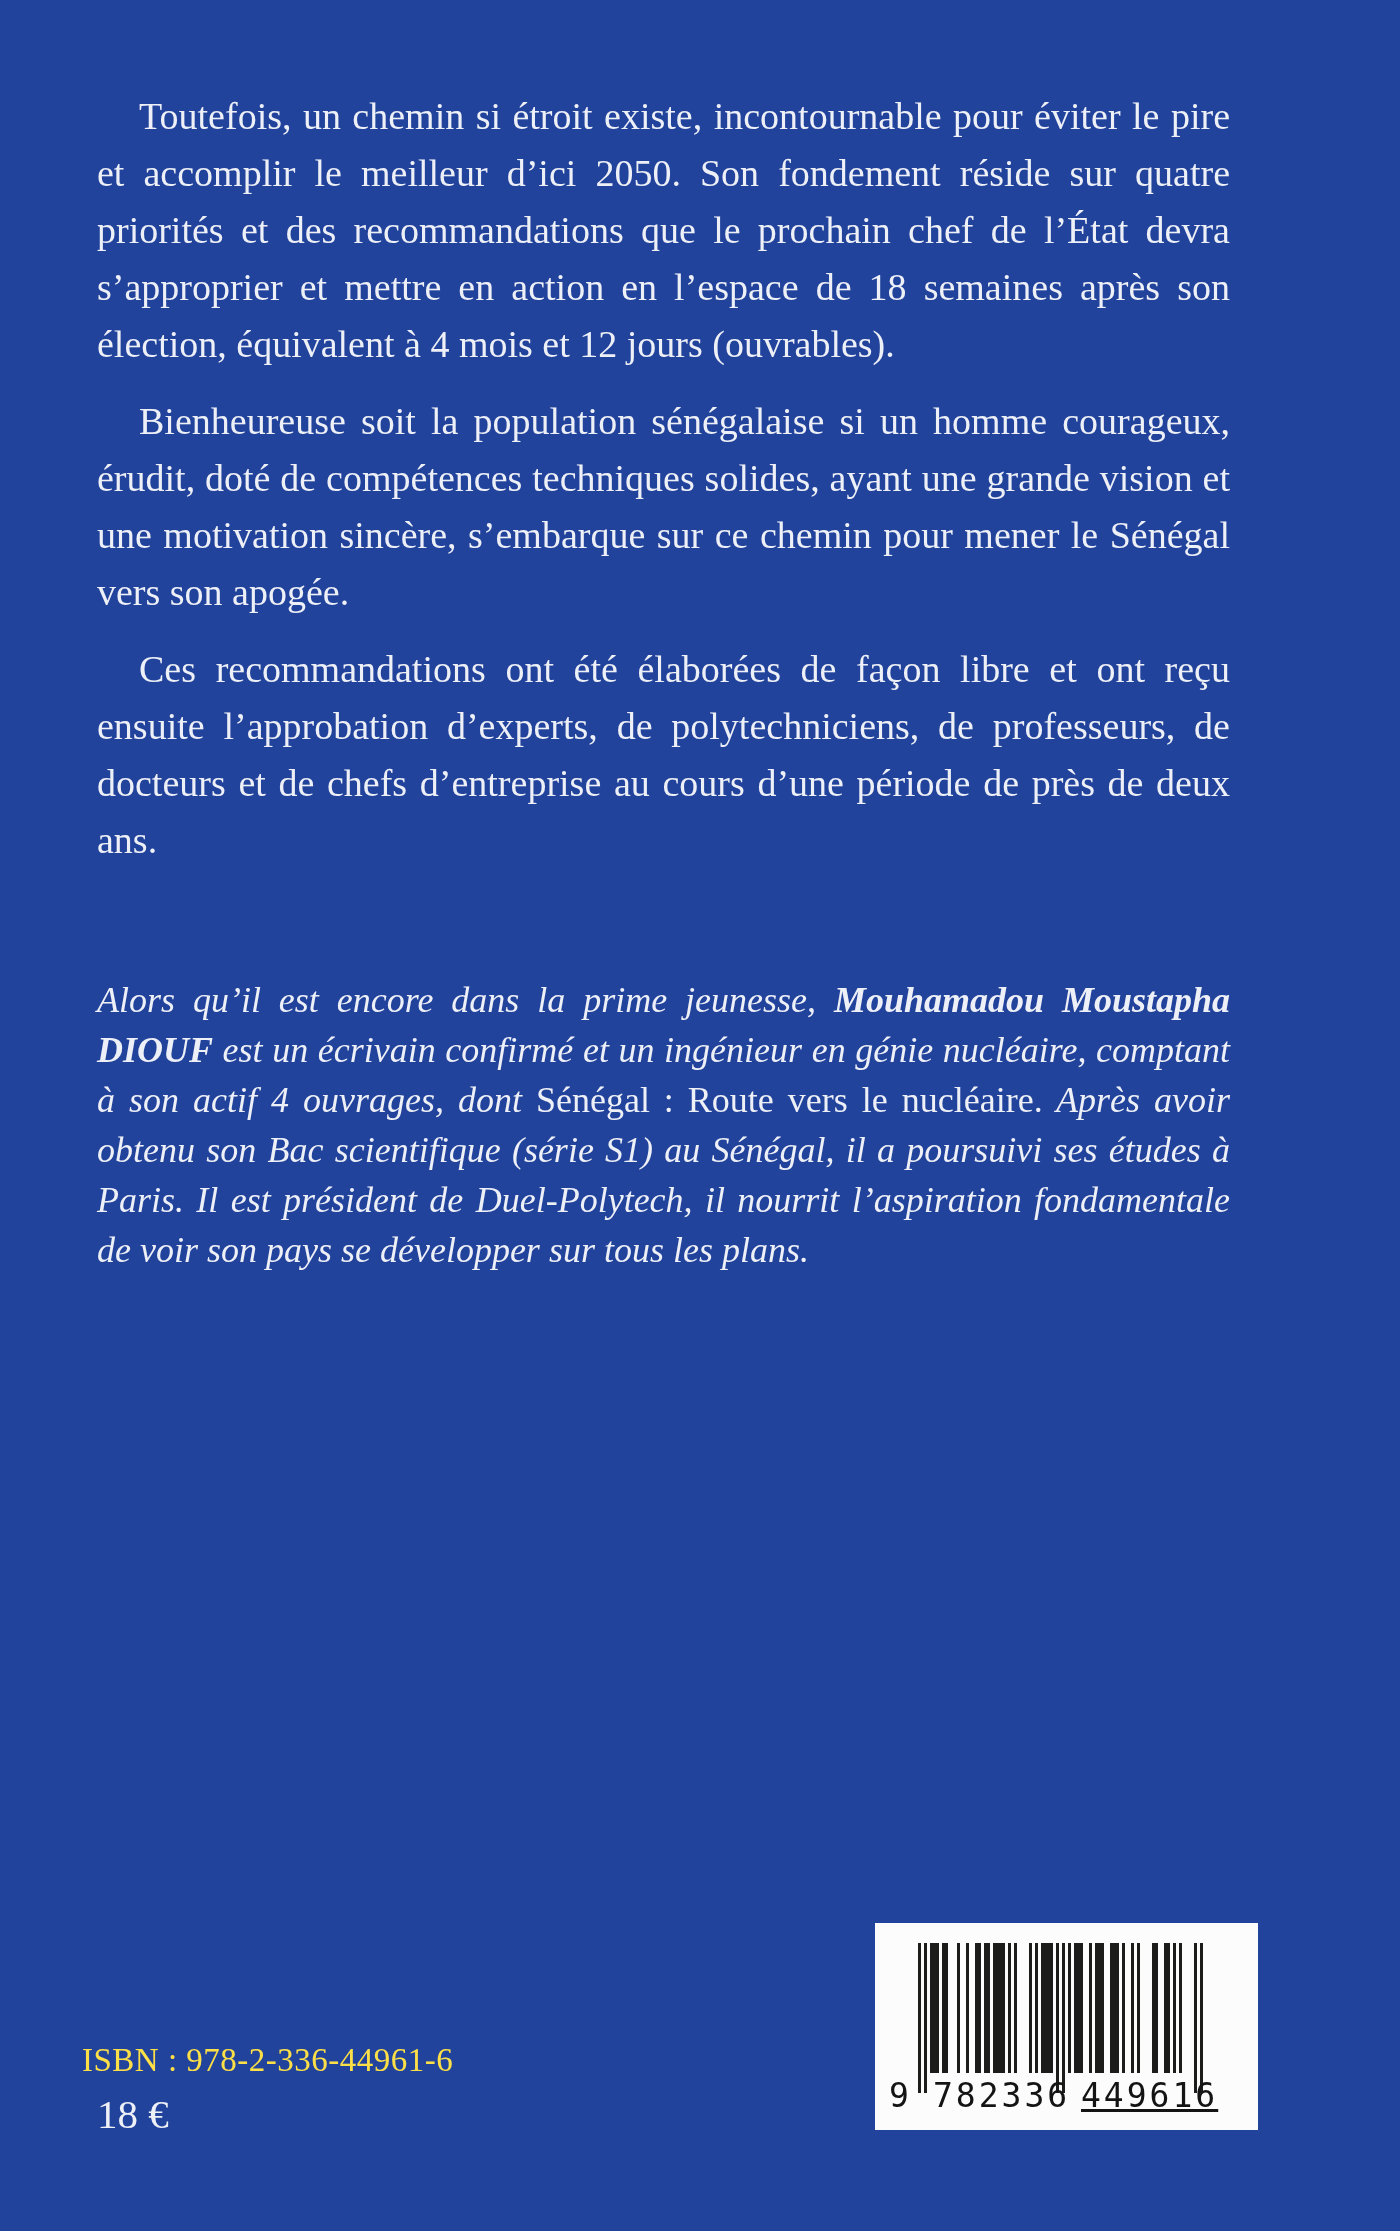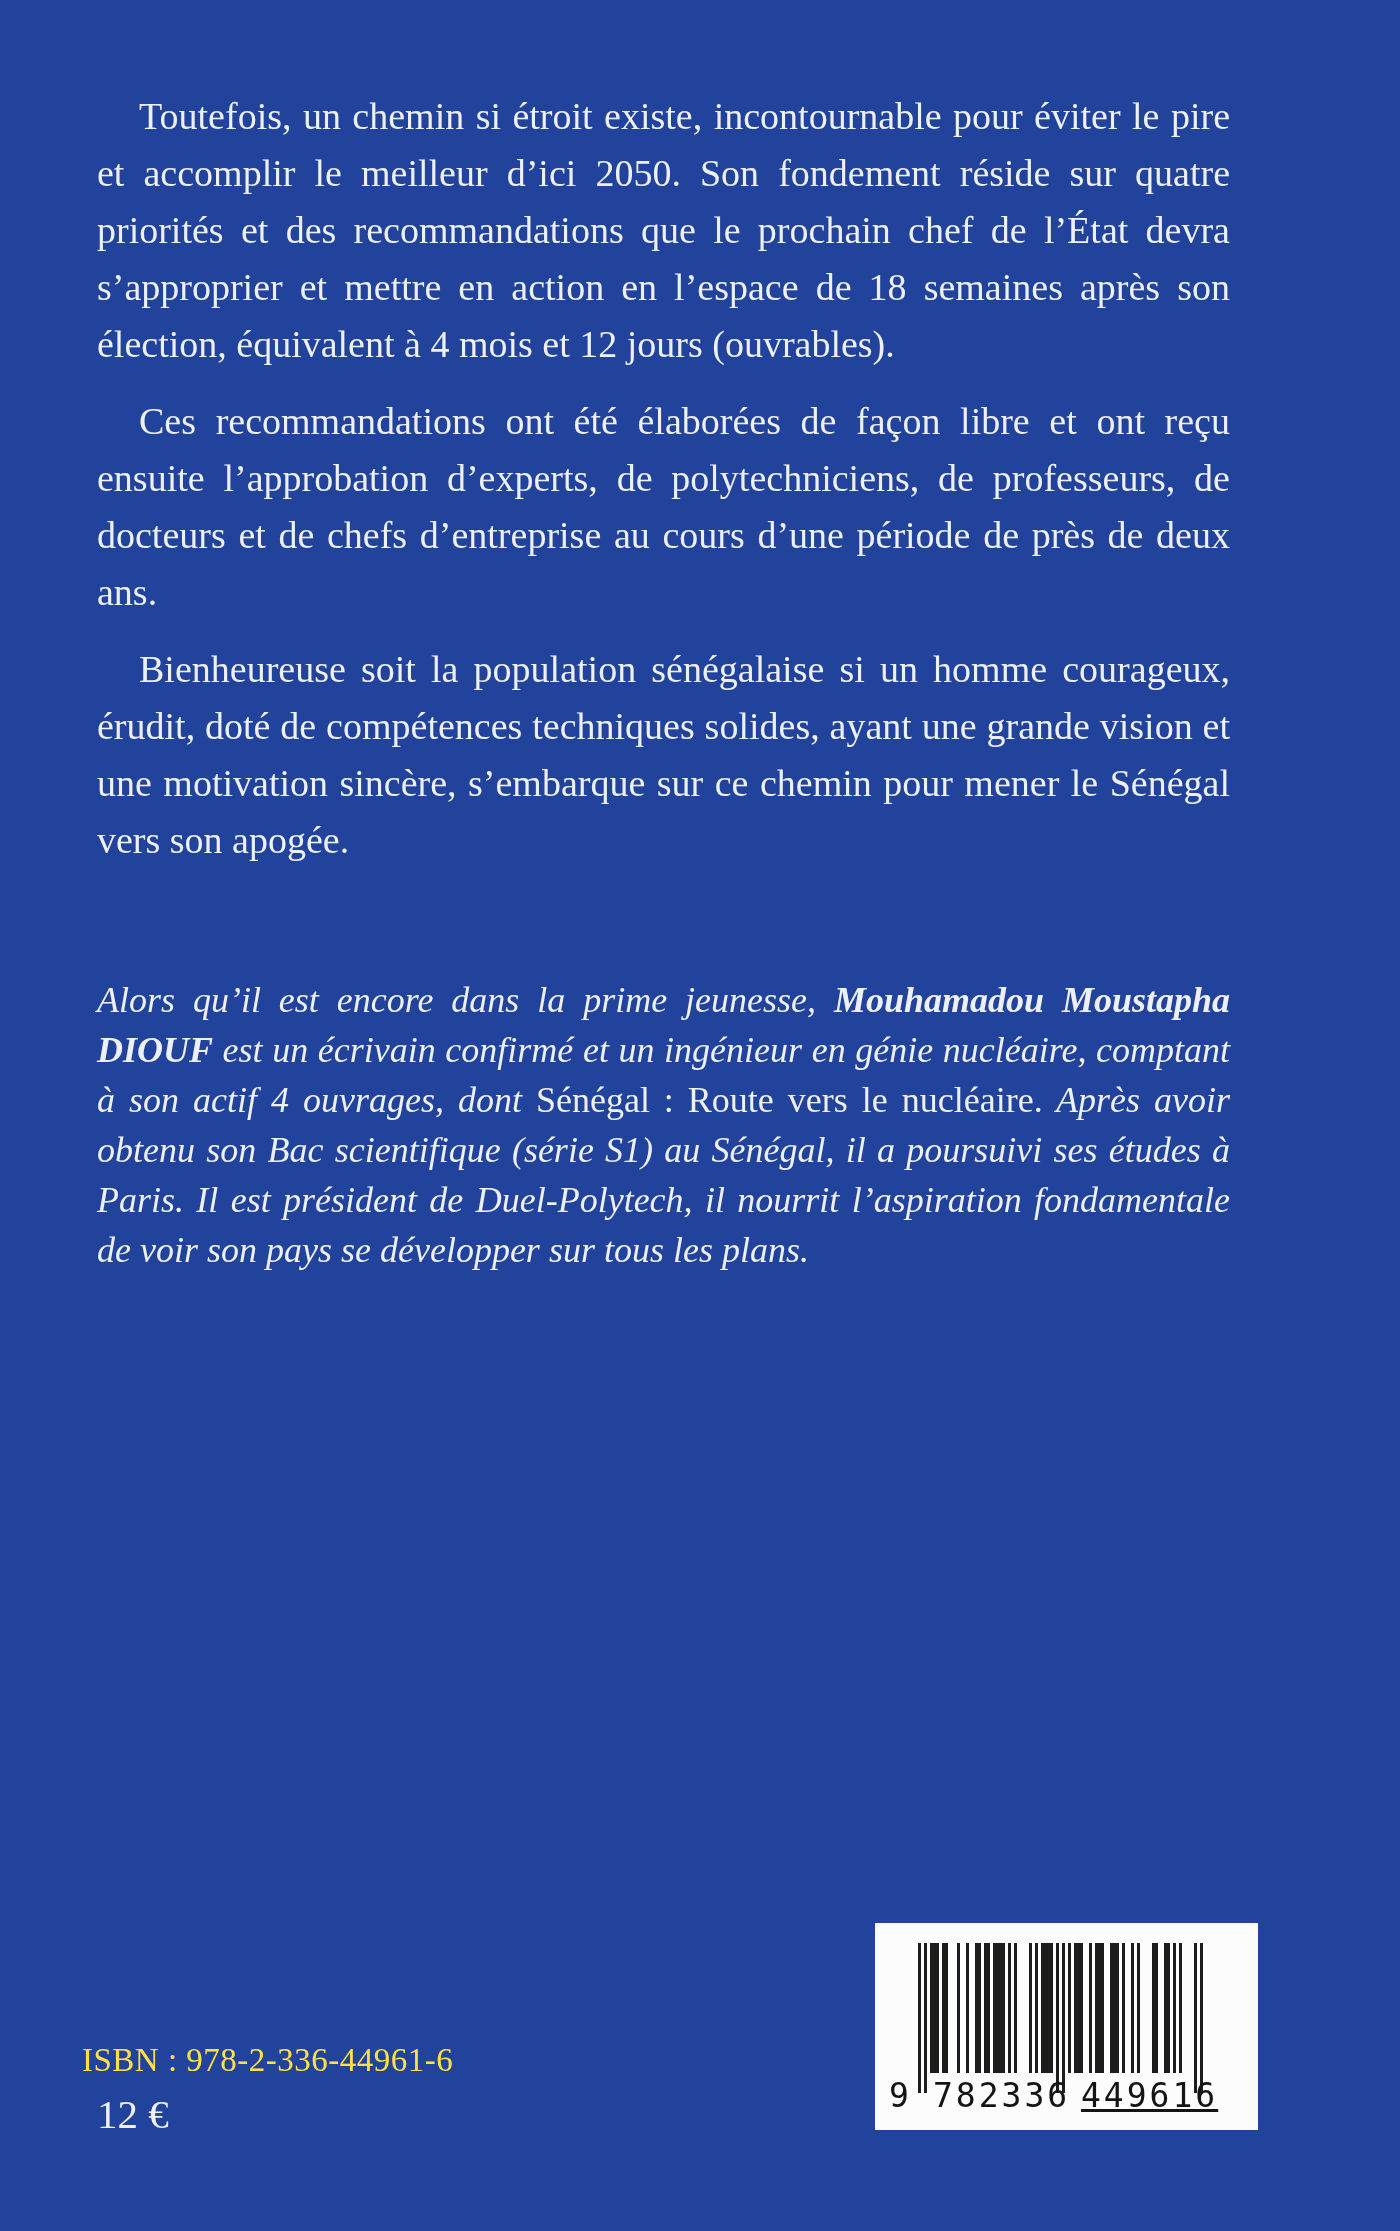--- a/index.html
+++ b/index.html
@@ -148,33 +148,33 @@
 </head>
 <body>
 
 <div class="cover">
 
   <div class="content">
 
 
     <main class="synopsis">
       <p>Toutefois, un chemin si étroit existe, incontournable pour éviter le pire et accomplir le meilleur d’ici 2050. Son fondement réside sur quatre priorités et des recommandations que le prochain chef de l’État devra s’approprier et mettre en action en l’espace de 18 semaines après son élection, équivalent à 4 mois et 12 jours (ouvrables).</p>
+      <p>Bienheureuse soit la population sénégalaise si un homme courageux, érudit, doté de compétences techniques solides, ayant une grande vision et une motivation sincère, s’embarque sur ce chemin pour mener le Sénégal vers son apogée.</p>
       <p>Ces recommandations ont été élaborées de façon libre et ont reçu ensuite l’approbation d’experts, de polytechniciens, de professeurs, de docteurs et de chefs d’entreprise au cours d’une période de près de deux ans.</p>
-      <p>Bienheureuse soit la population sénégalaise si un homme courageux, érudit, doté de compétences techniques solides, ayant une grande vision et une motivation sincère, s’embarque sur ce chemin pour mener le Sénégal vers son apogée.</p>
     </main>
 
     <section class="bio">
       <p><span>Alors qu’il est encore dans la prime jeunesse, </span><span class="bold">Mouhamadou Moustapha DIOUF</span><span> est un écrivain confirmé et un ingénieur en génie nucléaire, comptant à son actif 4 ouvrages, dont </span><span class="roman">Sénégal : Route vers le nucléaire.</span><span> Après avoir obtenu son Bac scientifique (série S1) au Sénégal, il a poursuivi ses études à Paris. Il est président de Duel-Polytech, il nourrit l’aspiration fondamentale de voir son pays se développer sur tous les plans.</span></p>
     </section>
 
   </div>
 
   <div class="isbn">ISBN : 978-2-336-44961-6</div>
 
-  <div class="price">12 €</div>
+  <div class="price">18 €</div>
 
   <div class="barcode-label">
     <div class="barcode-bars">
         <div class="module ink guard"></div>
         <div class="module guard"></div>
         <div class="module ink guard"></div>
         <div class="module"></div>
         <div class="module ink"></div>
         <div class="module ink"></div>
         <div class="module ink"></div>

